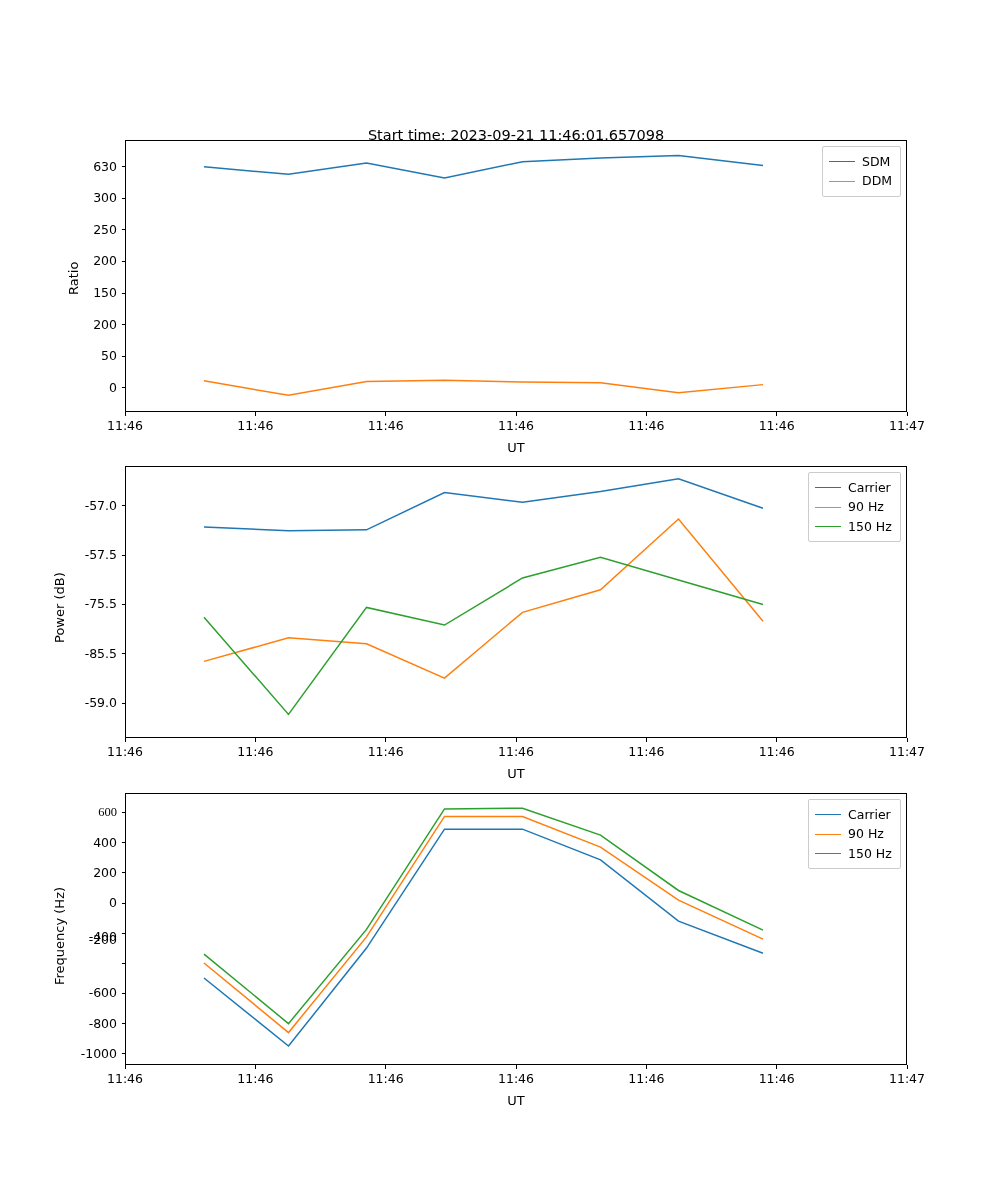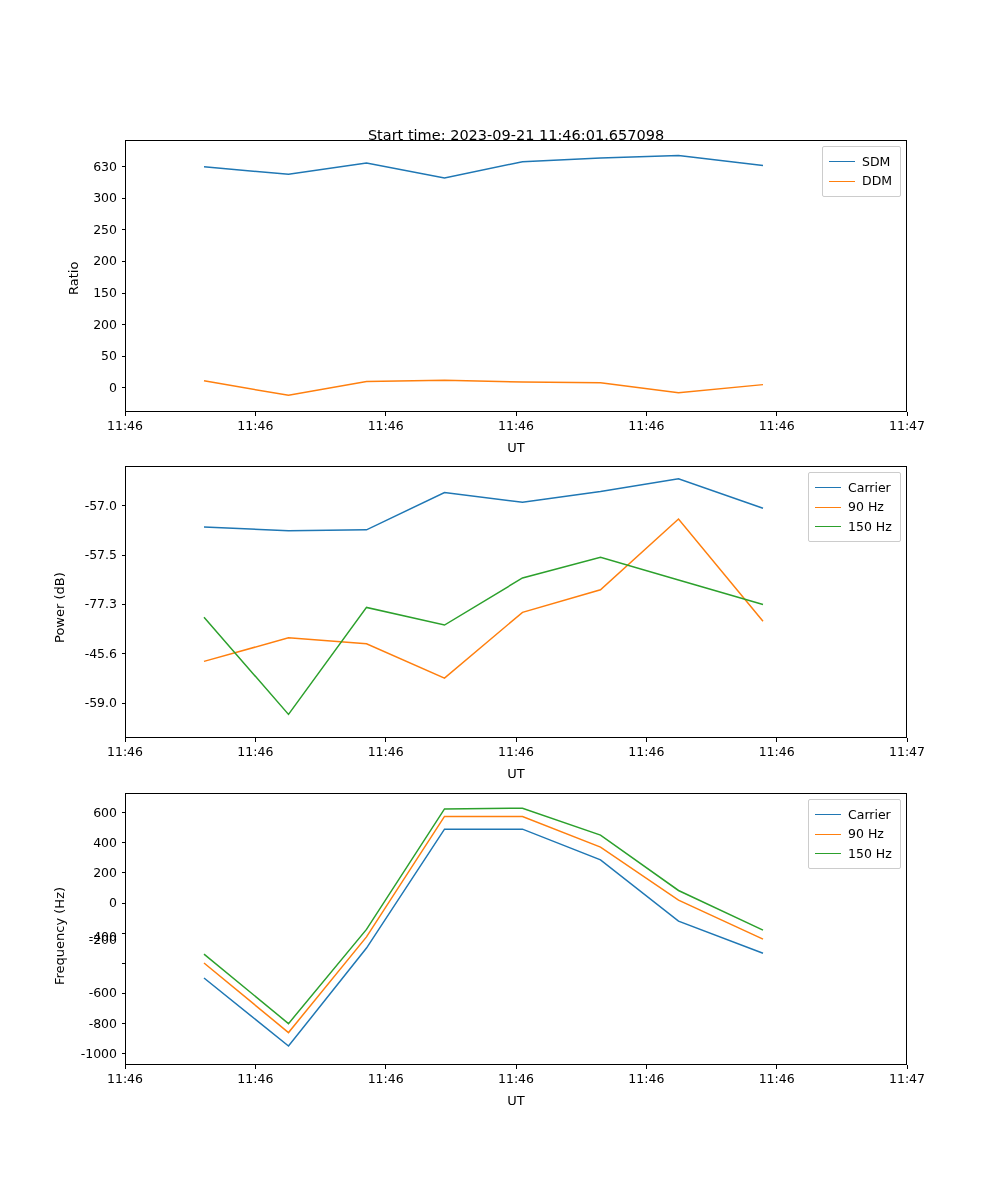--- a/index.html
+++ b/index.html
@@ -223,23 +223,23 @@
     <div class="tick-label-x" style="left: 476px; top: 744px; width: 80px;">11:46</div>
     <div class="tick-mark" style="left: 645.833px; top: 738px; width: 1px; height: 3.5px;"></div>
     <div class="tick-label-x" style="left: 606.333px; top: 744px; width: 80px;">11:46</div>
     <div class="tick-mark" style="left: 776.167px; top: 738px; width: 1px; height: 3.5px;"></div>
     <div class="tick-label-x" style="left: 736.667px; top: 744px; width: 80px;">11:46</div>
     <div class="tick-mark" style="left: 906.5px; top: 738px; width: 1px; height: 3.5px;"></div>
     <div class="tick-label-x" style="left: 867px; top: 744px; width: 80px;">11:47</div>
     <div class="tick-mark" style="left: 121.5px; top: 702.882px; width: 3.5px; height: 1px;"></div>
     <div class="tick-label-y" style="left: 49px; top: 695.382px; width: 68px;">-59.0</div>
     <div class="tick-mark" style="left: 121.5px; top: 653.427px; width: 3.5px; height: 1px;"></div>
-    <div class="tick-label-y" style="left: 49px; top: 645.927px; width: 68px;">-45.6</div>
+    <div class="tick-label-y" style="left: 49px; top: 645.927px; width: 68px;">-85.5</div>
     <div class="tick-mark" style="left: 121.5px; top: 603.973px; width: 3.5px; height: 1px;"></div>
-    <div class="tick-label-y" style="left: 49px; top: 596.473px; width: 68px;">-77.3</div>
+    <div class="tick-label-y" style="left: 49px; top: 596.473px; width: 68px;">-75.5</div>
     <div class="tick-mark" style="left: 121.5px; top: 554.518px; width: 3.5px; height: 1px;"></div>
     <div class="tick-label-y" style="left: 49px; top: 547.018px; width: 68px;">-57.5</div>
     <div class="tick-mark" style="left: 121.5px; top: 505.064px; width: 3.5px; height: 1px;"></div>
     <div class="tick-label-y" style="left: 49px; top: 497.564px; width: 68px;">-57.0</div>
     <div class="tick-mark" style="left: 124.5px; top: 1065px; width: 1px; height: 3.5px;"></div>
     <div class="tick-label-x" style="left: 85px; top: 1071px; width: 80px;">11:46</div>
     <div class="tick-mark" style="left: 254.833px; top: 1065px; width: 1px; height: 3.5px;"></div>
     <div class="tick-label-x" style="left: 215.333px; top: 1071px; width: 80px;">11:46</div>
     <div class="tick-mark" style="left: 385.167px; top: 1065px; width: 1px; height: 3.5px;"></div>
     <div class="tick-label-x" style="left: 345.667px; top: 1071px; width: 80px;">11:46</div>
@@ -261,14 +261,14 @@
     <div class="tick-label-y" style="left: 49px; top: 929px; width: 68px;">-400</div>
     <div class="tick-mark" style="left: 121.5px; top: 932.644px; width: 3.5px; height: 1px;"></div>
     <div class="tick-label-y" style="left: 49px; top: 932px; width: 68px;">-200</div>
     <div class="tick-mark" style="left: 121.5px; top: 902.506px; width: 3.5px; height: 1px;"></div>
     <div class="tick-label-y" style="left: 49px; top: 895.006px; width: 68px;">0</div>
     <div class="tick-mark" style="left: 121.5px; top: 872.367px; width: 3.5px; height: 1px;"></div>
     <div class="tick-label-y" style="left: 49px; top: 864.867px; width: 68px;">200</div>
     <div class="tick-mark" style="left: 121.5px; top: 842.229px; width: 3.5px; height: 1px;"></div>
     <div class="tick-label-y" style="left: 49px; top: 834.729px; width: 68px;">400</div>
     <div class="tick-mark" style="left: 121.5px; top: 812.09px; width: 3.5px; height: 1px;"></div>
-    <div class="tick-label-y" style="left: 49px; top: 804.59px; width: 68px;">600</div>
+    <div class="tick-label-y" style="left: 49px; top: 804.59px; width: 68px; font-family: Liberation Serif, serif;">600</div>
   </div>
 
 </body></html>

